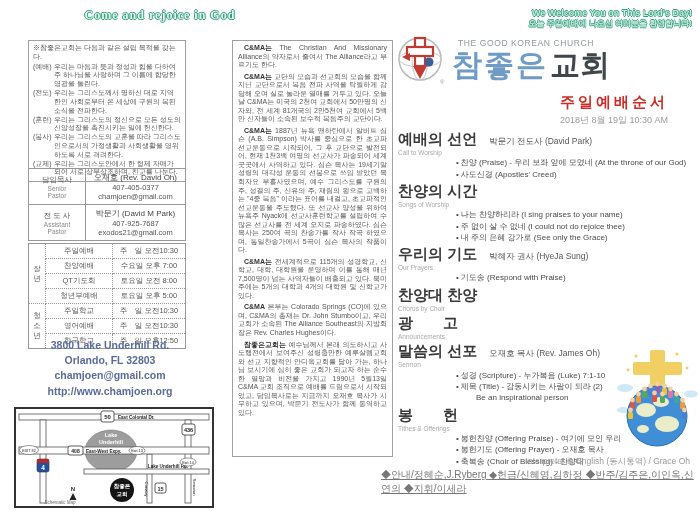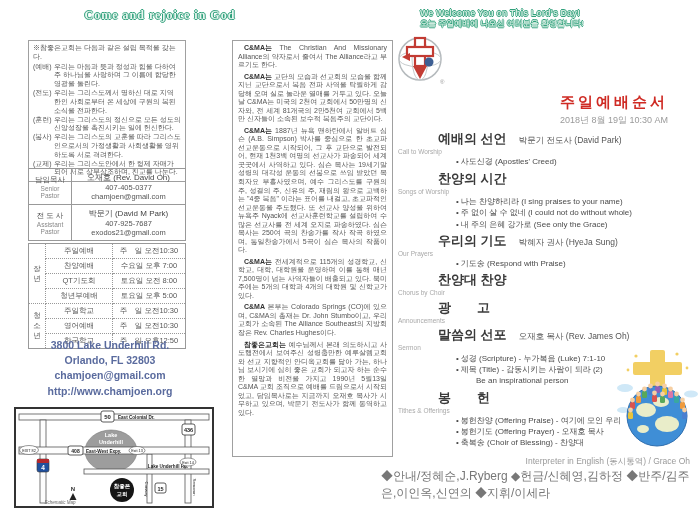--- a/index.html
+++ b/index.html
@@ -13,21 +13,21 @@
 
   #mission{position:absolute;left:28px;top:40px;width:148px;border:1px solid #a0a0a0;
     padding:3px 4px 4px;font-size:7px;line-height:1.26;color:#555;}
   .mission-intro{margin-bottom:1px;}
   .mitem{display:flex;}
   .mtag{flex:0 0 21px;}
   .mtext{flex:1;}
 
   #pastors{position:absolute;left:28px;top:168px;width:158px;border-collapse:collapse;
     text-align:center;color:#555;table-layout:fixed;}
-  #pastors td{border:1px solid #999;padding:3px 1px;vertical-align:middle;}
+  #pastors td{border:1px solid #999;padding:3px 8px;vertical-align:middle;}
   #pastors .prole{width:40px;}
   .prole-kr{font-size:7.5px;}
   .prole-en{font-size:6.5px;color:#888;white-space:pre-line;}
   .pname{font-size:8px;color:#444;}
   .pline{font-size:7.5px;}
 
   #schedule{position:absolute;left:28px;top:243px;width:158px;border-collapse:collapse;
     color:#555;text-align:center;border:1px solid #999;table-layout:fixed;}
   #schedule td{border:1px dotted #999;font-size:7.5px;padding:2px 1px;}
   #schedule .sgroup{width:14px;white-space:pre-line;line-height:1.3;}
@@ -40,54 +40,54 @@
     box-sizing:border-box;background:#fff;}
 
   
   #cma{position:absolute;left:232px;top:40px;width:149px;height:409px;border:1px solid #a0a0a0;
     padding:3px 5px;font-size:7px;line-height:1.22;color:#555;text-align:justify;overflow:hidden;
     box-sizing:content-box;}
   #cma p{margin:0 0 3px;text-indent:6px;}
   #cma b{color:#333;}
 
   
-  #welcome{position:absolute;left:420px;top:8px;width:272px;
+  #welcome{position:absolute;left:420px;top:8px;width:272px;text-align:right;
     font-weight:bold;color:#cfeade;
     text-shadow:-0.7px 0 #2fa07b,0.7px 0 #2fa07b,0 -0.7px #2fa07b,0 0.7px #2fa07b;}
   #welcome .w1{font-size:9px;}
   #welcome .w2{font-size:8px;}
 
   #logo{position:absolute;left:394px;top:30px;display:flex;align-items:flex-start;}
   .logo-text{margin-left:2px;}
   .logo-tag{font-size:8.5px;color:#8f969b;letter-spacing:0.6px;margin:8px 0 0 6px;}
   .logo-name{font-size:30px;font-weight:bold;line-height:1;margin-top:2px;white-space:nowrap;}
   .logo-name .blue{color:#6f9cc6;letter-spacing:2px;}
   .logo-name .dark{color:#3f474d;margin-left:2px;}
 
   #service-title{position:absolute;left:460px;top:93px;width:208px;text-align:right;
     color:#cf2b24;font-size:15px;font-weight:bold;letter-spacing:3px;}
   #service-date{position:absolute;left:460px;top:114px;width:208px;text-align:right;
     color:#9a9a9a;font-size:9px;}
 
   #worship{position:absolute;left:398px;top:130px;width:302px;}
   .wsec{margin-bottom:2px;}
   .whead{display:flex;align-items:baseline;}
-  .wkr{font-size:13px;font-weight:bold;color:#3a3a3a;white-space:pre;margin-left:40px;}
+  .wkr{font-size:15px;font-weight:bold;color:#3a3a3a;white-space:pre;}
   .wleader{font-size:8.5px;color:#555;margin-left:12px;}
   .wen{font-size:6.5px;color:#a9a9a9;line-height:1.15;}
   .witems{margin:1px 0 1px 58px;padding:0;list-style:none;}
   .witems li{font-size:8px;color:#4a4a4a;line-height:1.4;}
   .witems li::before{content:"\2022";margin-right:2px;}
   .wextra{margin-left:78px;font-size:8px;color:#4a4a4a;line-height:1.3;}
 
   #globe-art{position:absolute;left:616px;top:350px;width:84px;height:100px;}
 
   #footer1{position:absolute;left:420px;top:456px;width:270px;text-align:right;
     font-size:8.5px;color:#9a9a9a;}
-  #footer2{position:absolute;left:381px;top:468px;width:317px;font-size:12px;color:#777;}
+  #footer2{position:absolute;left:381px;top:468px;width:317px;font-size:10px;color:#777;text-decoration:underline;}
 
   svg text{font-family:"Liberation Sans",sans-serif;}
 </style>
 </head>
 <body>
 
 <div id="sheet">
 
   <div id="left-title">Come and rejoice in God</div>
 
@@ -258,46 +258,53 @@
       <circle cx="26" cy="29" r="21" fill="#fff" stroke="#b5babd" stroke-width="1.5"></circle>
       <ellipse cx="26" cy="29" rx="21" ry="8" fill="none" stroke="#c5cacc" stroke-width="1"></ellipse>
       <ellipse cx="26" cy="29" rx="8" ry="21" fill="none" stroke="#c5cacc" stroke-width="1"></ellipse>
       <rect x="21" y="8" width="10" height="28" fill="#fff" stroke="#c23b33" stroke-width="2.2"></rect>
       <rect x="13" y="17" width="26" height="9" fill="#fff" stroke="#c23b33" stroke-width="2.2"></rect>
       <polygon points="19,36 33,36 26,49" fill="#c23b33"></polygon>
       <circle cx="35" cy="32" r="4.5" fill="#3d5f93"></circle>
       <polygon points="8,27 16,23 16,31" fill="#c23b33"></polygon>
       <text x="46" y="54" font-size="6" fill="#999">®</text>
     </svg>
+    <div class="logo-text">
+      <div class="logo-tag">THE GOOD KOREAN CHURCH</div>
+      <div class="logo-name">
+        <span class="blue">참좋은</span><span class="dark">교회</span>
+      </div>
+    </div>
   </div>
 
   <div id="service-title">주일예배순서</div>
   <div id="service-date">2018년 8월 19일 10:30 AM</div>
 
   <div id="worship">
 
     <div class="wsec">
       <div class="whead">
         <span class="wkr">예배의 선언</span>
         <span class="wleader">박문기 전도사 (David Park)</span>
       </div>
       <div class="wen">Call to Worship</div>
       <ul class="witems">
+        <li>찬양 (Praise) - 우리 보좌 앞에 모였네 (At the throne of our God)</li>
         <li>사도신경 (Apostles' Creed)</li>
       </ul>
     </div>
 
     <div class="wsec">
       <div class="whead">
         <span class="wkr">찬양의 시간</span>
       </div>
       <div class="wen">Songs of Worship</div>
       <ul class="witems">
         <li>나는 찬양하리라 (I sing praises to your name)</li>
-        <li>주 없이 살 수 없네 (I could not do without whole)</li>
+        <li>주 없이 살 수 없네 (I could not do rejoice thee)</li>
         <li>내 주의 은혜 강가로 (See only the Grace)</li>
       </ul>
     </div>
 
     <div class="wsec">
       <div class="whead">
         <span class="wkr">우리의 기도</span>
         <span class="wleader">박혜자 권사 (HyeJa Sung)</span>
       </div>
       <div class="wen">Our Prayers</div>

